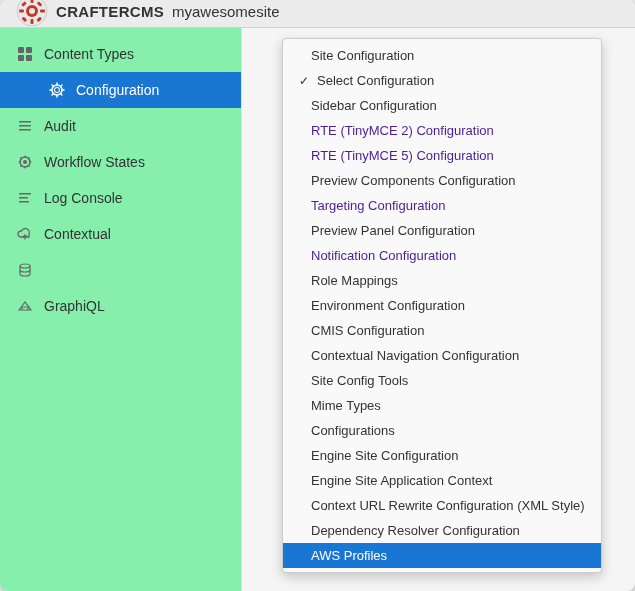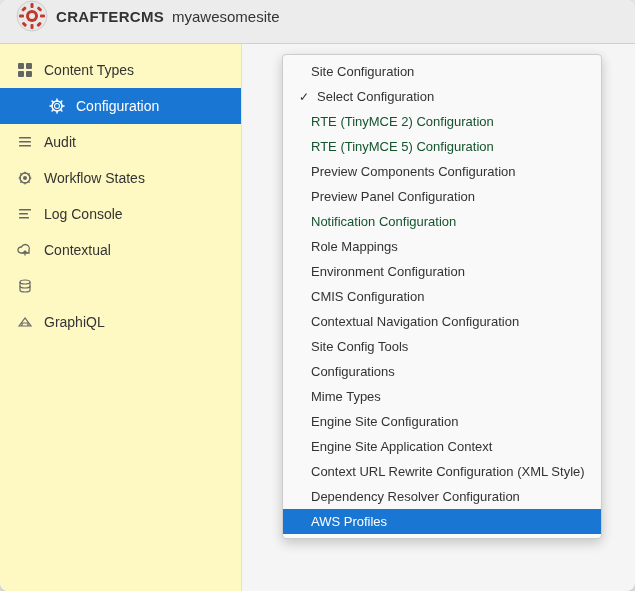--- a/index.html
+++ b/index.html
@@ -16,23 +16,23 @@
       background: #f5f5f5;
       border-radius: 8px;
       overflow: hidden;
       display: flex;
       flex-direction: column;
       box-shadow: 0 2px 10px rgba(0,0,0,0.3);
     }
     
     .title-bar {
       background: #ececec;
-      height: 44px;
-      display: flex;
-      align-items: flex-start;
+      height: 28px;
+      display: flex;
+      align-items: flex-end;
       padding: 0 16px;
       border-bottom: 1px solid #d0d0d0;
       flex-shrink: 0;
     }
     .title-bar-logo {
       display: flex;
       align-items: center;
       gap: 8px;
     }
     .crafter-logo {
@@ -51,21 +51,21 @@
     }
     
     .main-content {
       display: flex;
       flex: 1;
       overflow: hidden;
     }
     
     .sidebar {
       width: 242px;
-      background: #fef9c3;
+      background: #86efac;
       border-right: 1px solid #e0e0e0;
       flex-shrink: 0;
       padding-top: 8px;
     }
     .sidebar-item {
       display: flex;
       align-items: center;
       height: 36px;
       padding: 0 16px;
       cursor: pointer;
@@ -125,21 +125,21 @@
       font-size: 12px;
       margin-right: 2px;
     }
     .dropdown-item.no-check {
       padding-left: 28px;
     }
     .dropdown-item.blue-text {
       color: #1976d2;
     }
     .dropdown-item.blue-text.no-check {
-      color: #14532d;
+      color: #4c1d95;
     }
   </style>
 </head>
 <body>
 
 <div class="app-window">
 
   <div class="title-bar">
     <div class="title-bar-logo">
 
@@ -257,29 +257,35 @@
 
     <div class="content-area">
 
       <div class="dropdown-menu" id="dropdown-menu">
       <div class="dropdown-item no-check">
             <span>Site Configuration</span>
           </div>
           <div class="dropdown-item checkmark">
             <span>Select Configuration</span>
           </div>
+          <div class="dropdown-item no-check">
+            <span>Sidebar Configuration</span>
+          </div>
           <div class="dropdown-item no-check blue-text">
             <span>RTE (TinyMCE 2) Configuration</span>
           </div>
           <div class="dropdown-item no-check blue-text">
             <span>RTE (TinyMCE 5) Configuration</span>
           </div>
           <div class="dropdown-item no-check">
             <span>Preview Components Configuration</span>
           </div>
+          <div class="dropdown-item no-check blue-text">
+            <span>Targeting Configuration</span>
+          </div>
           <div class="dropdown-item no-check">
             <span>Preview Panel Configuration</span>
           </div>
           <div class="dropdown-item no-check blue-text">
             <span>Notification Configuration</span>
           </div>
           <div class="dropdown-item no-check">
             <span>Role Mappings</span>
           </div>
           <div class="dropdown-item no-check">
@@ -288,24 +294,24 @@
           <div class="dropdown-item no-check">
             <span>CMIS Configuration</span>
           </div>
           <div class="dropdown-item no-check">
             <span>Contextual Navigation Configuration</span>
           </div>
           <div class="dropdown-item no-check">
             <span>Site Config Tools</span>
           </div>
           <div class="dropdown-item no-check">
+            <span>Mime Types</span>
+          </div>
+          <div class="dropdown-item no-check">
             <span>Configurations</span>
-          </div>
-          <div class="dropdown-item no-check">
-            <span>Mime Types</span>
           </div>
           <div class="dropdown-item no-check">
             <span>Engine Site Configuration</span>
           </div>
           <div class="dropdown-item no-check">
             <span>Engine Site Application Context</span>
           </div>
           <div class="dropdown-item no-check">
             <span>Context URL Rewrite Configuration (XML Style)</span>
           </div>

